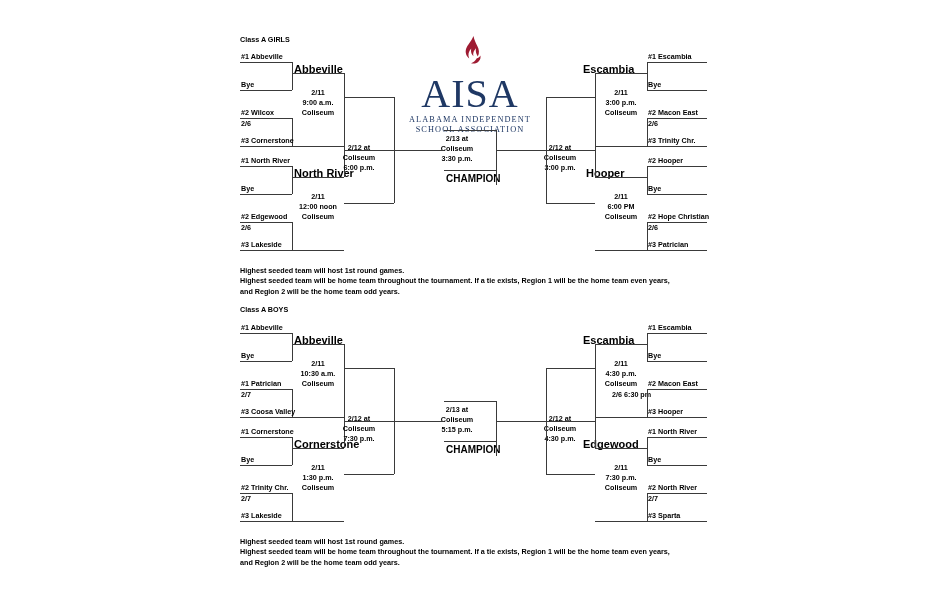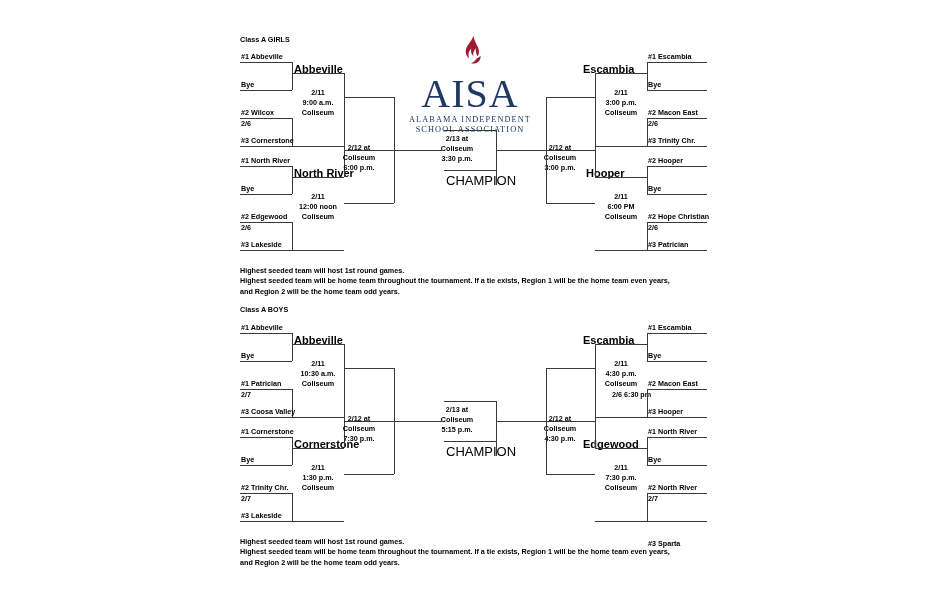--- a/index.html
+++ b/index.html
@@ -20,21 +20,21 @@
   .h{position:absolute;height:0;border-top:1.3px solid #3a3a3a;}
   .v{position:absolute;width:0;border-left:1.3px solid #3a3a3a;}
 
   
   .game{position:absolute;font-size:7.2px;font-weight:bold;text-align:center;line-height:1.38;white-space:nowrap;}
 
   
   .team{position:absolute;font-size:11px;font-weight:bold;white-space:nowrap;}
   .seed{position:absolute;font-size:7.2px;font-weight:bold;white-space:nowrap;}
 
-  .champ{position:absolute;font-size:13px;font-weight:normal;white-space:nowrap;}
+  .champ{position:absolute;font-size:10px;font-weight:bold;white-space:nowrap;}
 
   
   #logo{position:absolute;left:404px;top:36px;width:132px;height:96px;}
   #logo .wordmark{
     position:absolute;left:0;top:38px;width:132px;text-align:center;
     font-family:"Liberation Serif","DejaVu Serif",serif;
     font-size:40px;letter-spacing:1px;color:#1f3864;line-height:1;
   }
   #logo .sub1,#logo .sub2{
     position:absolute;left:0;width:132px;text-align:center;
@@ -271,21 +271,21 @@
   <div class="seed" style="left:648px;top:455px;">Bye</div>
   <div class="team" style="left:583px;top:438px;">Edgewood</div>
   <div class="h" style="left:595px;top:448px;width:52px;"></div>
   <div class="v" style="left:595px;top:417px;height:31px;"></div>
 
   <div class="seed" style="left:648px;top:483px;">#2 North River</div>
   <div class="h" style="left:647px;top:493px;width:60px;"></div>
   <div class="seed" style="left:648px;top:494px;">2/7</div>
   <div class="v" style="left:647px;top:493px;height:28px;"></div>
   <div class="h" style="left:647px;top:521px;width:60px;"></div>
-  <div class="seed" style="left:648px;top:511px;margin-top:28px;">#3 Sparta</div>
+  <div class="seed" style="left:648px;top:511px;">#3 Sparta</div>
   <div class="h" style="left:595px;top:521px;width:52px;"></div>
 
   <div class="game" style="left:595px;top:463px;width:52px;">
     <div>2/11</div>
     <div>7:30 p.m.</div>
     <div>Coliseum</div>
   </div>
 
   <div class="game" style="left:531px;top:414px;width:58px;">
     <div>2/12 at</div>

